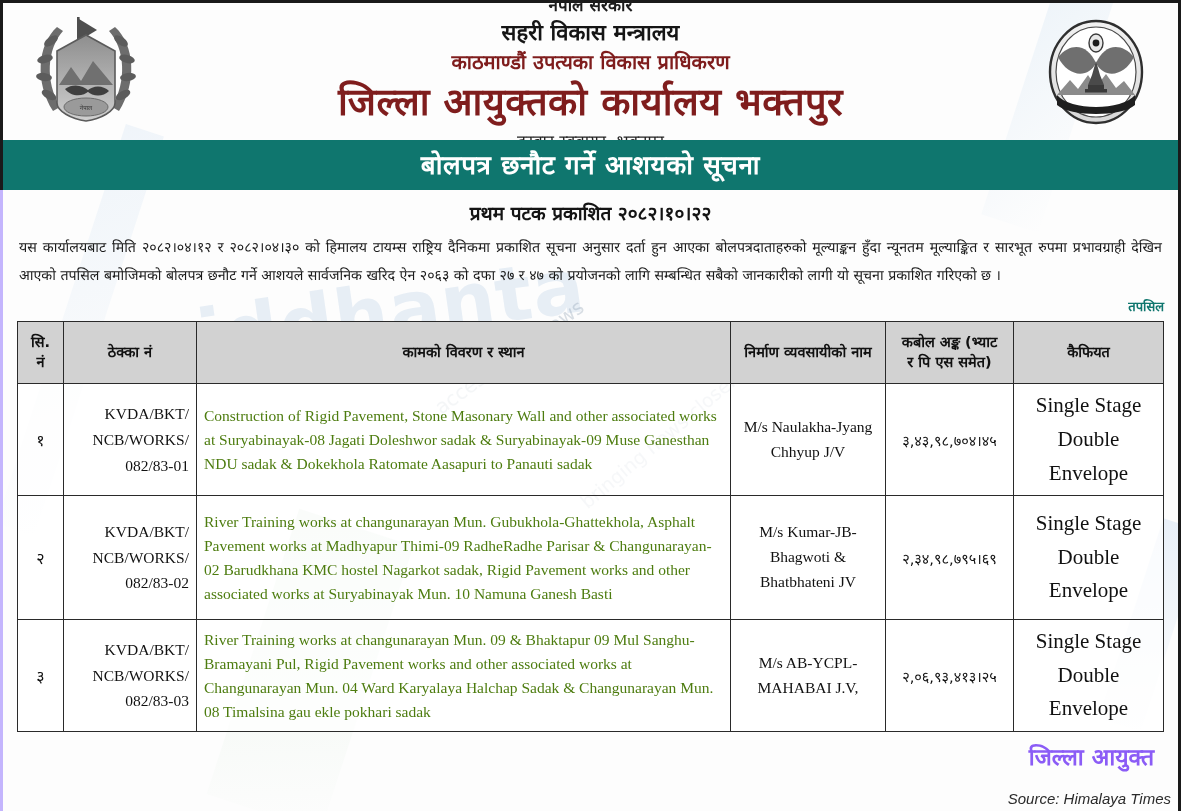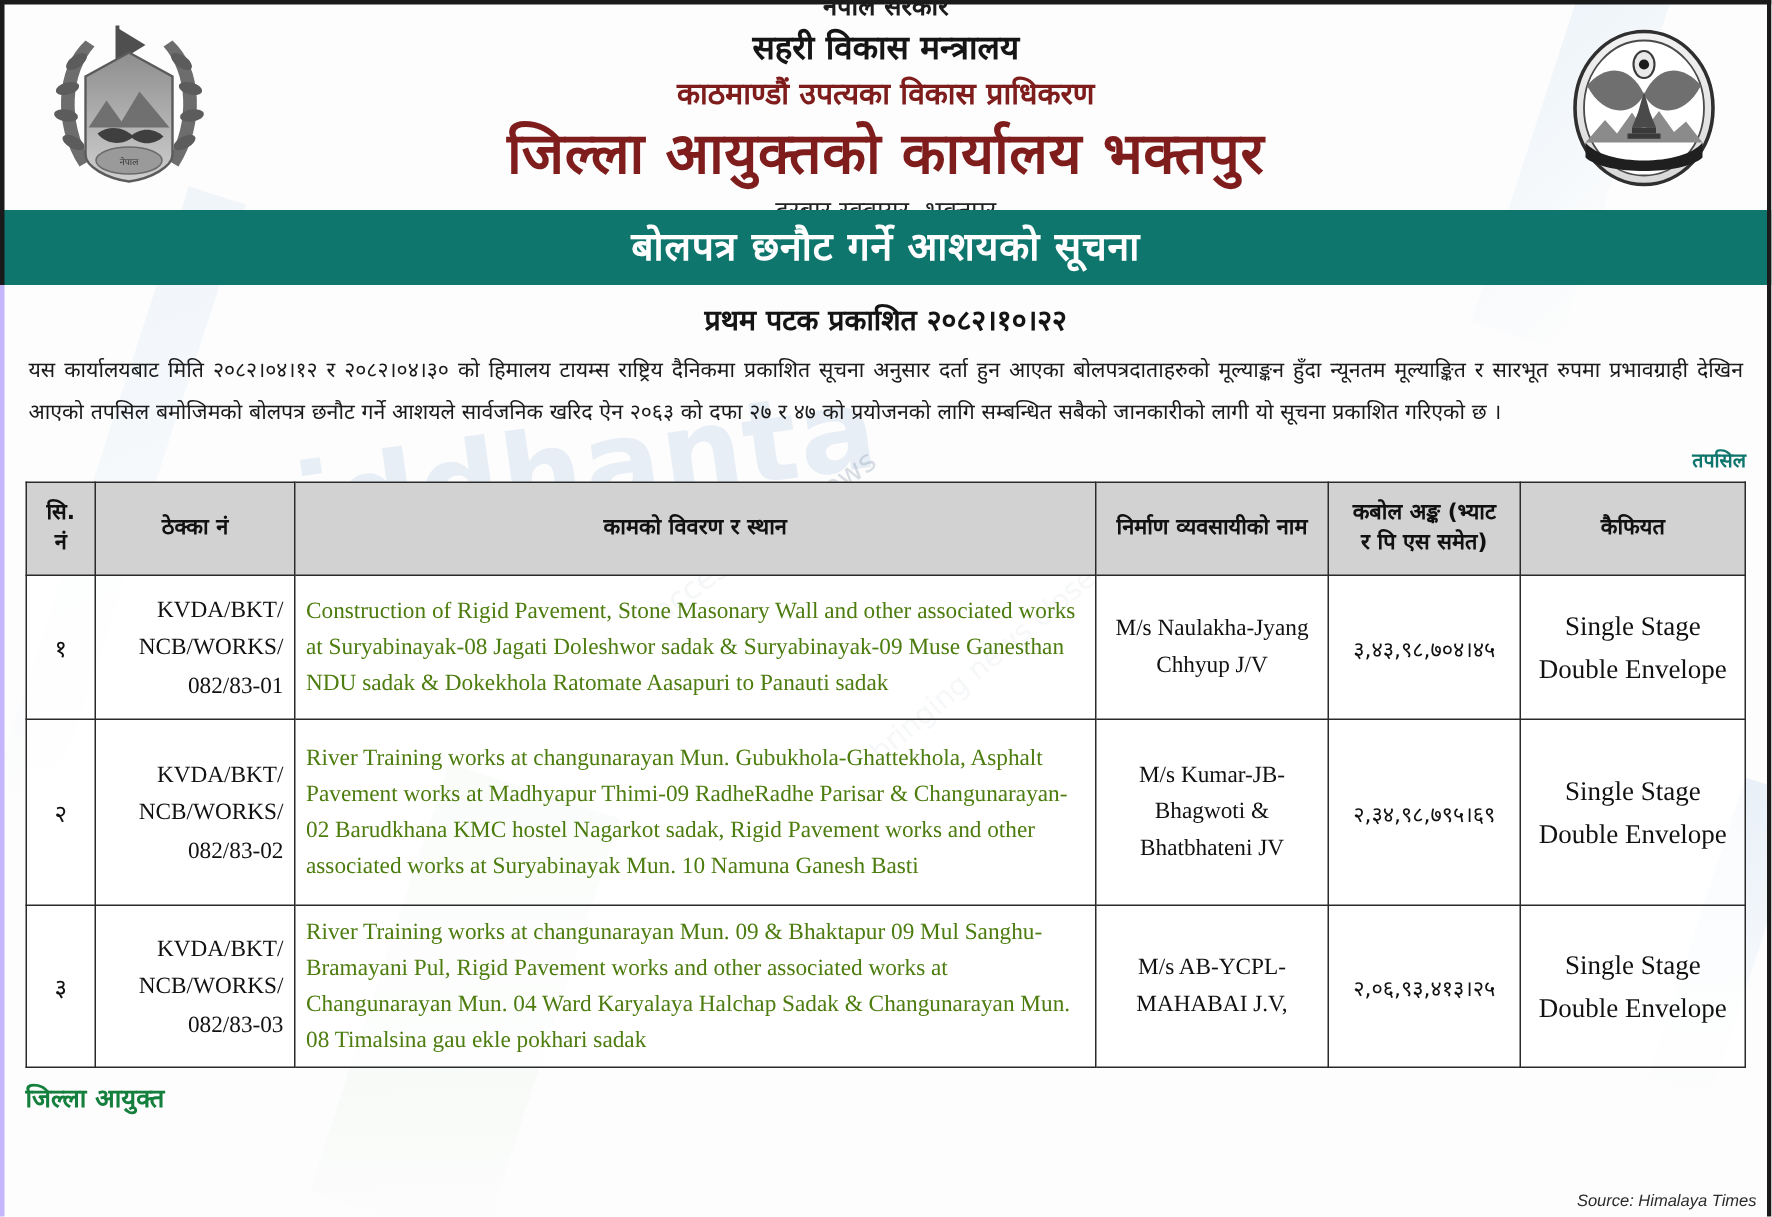--- a/index.html
+++ b/index.html
@@ -215,43 +215,43 @@
     line-height: 1.6;
     color: #111;
   }
   td.c-amt {
     text-align: center;
     font-size: 14.5px;
     color: #111;
   }
   td.c-rem {
     text-align: center;
-    font-size: 18px;
+    font-size: 21px;
     font-family: "Liberation Serif", "DejaVu Serif", serif;
     line-height: 1.6;
     color: #111;
   }
   .row-h1 td { height: 96px; }
   .row-h2 td { height: 124px; }
   .row-h3 td { height: 108px; }
 
   .signature {
-    text-align: left;
-    font-size: 17px;
+    text-align: right;
+    font-size: 23px;
     font-weight: 700;
-    color: #15803d;
+    color: #8b5cf6;
     padding: 8px 10px 0 0;
   }
 
   
   .source {
     position: absolute;
     right: 10px;
     bottom: 4px;
-    font-size: 11px;
+    font-size: 15px;
     font-style: italic;
     color: #2b2b2b;
     z-index: 3;
     font-family: "Liberation Sans", sans-serif;
   }
 
   svg { display: block; }
 </style>
 </head>
 <body>

